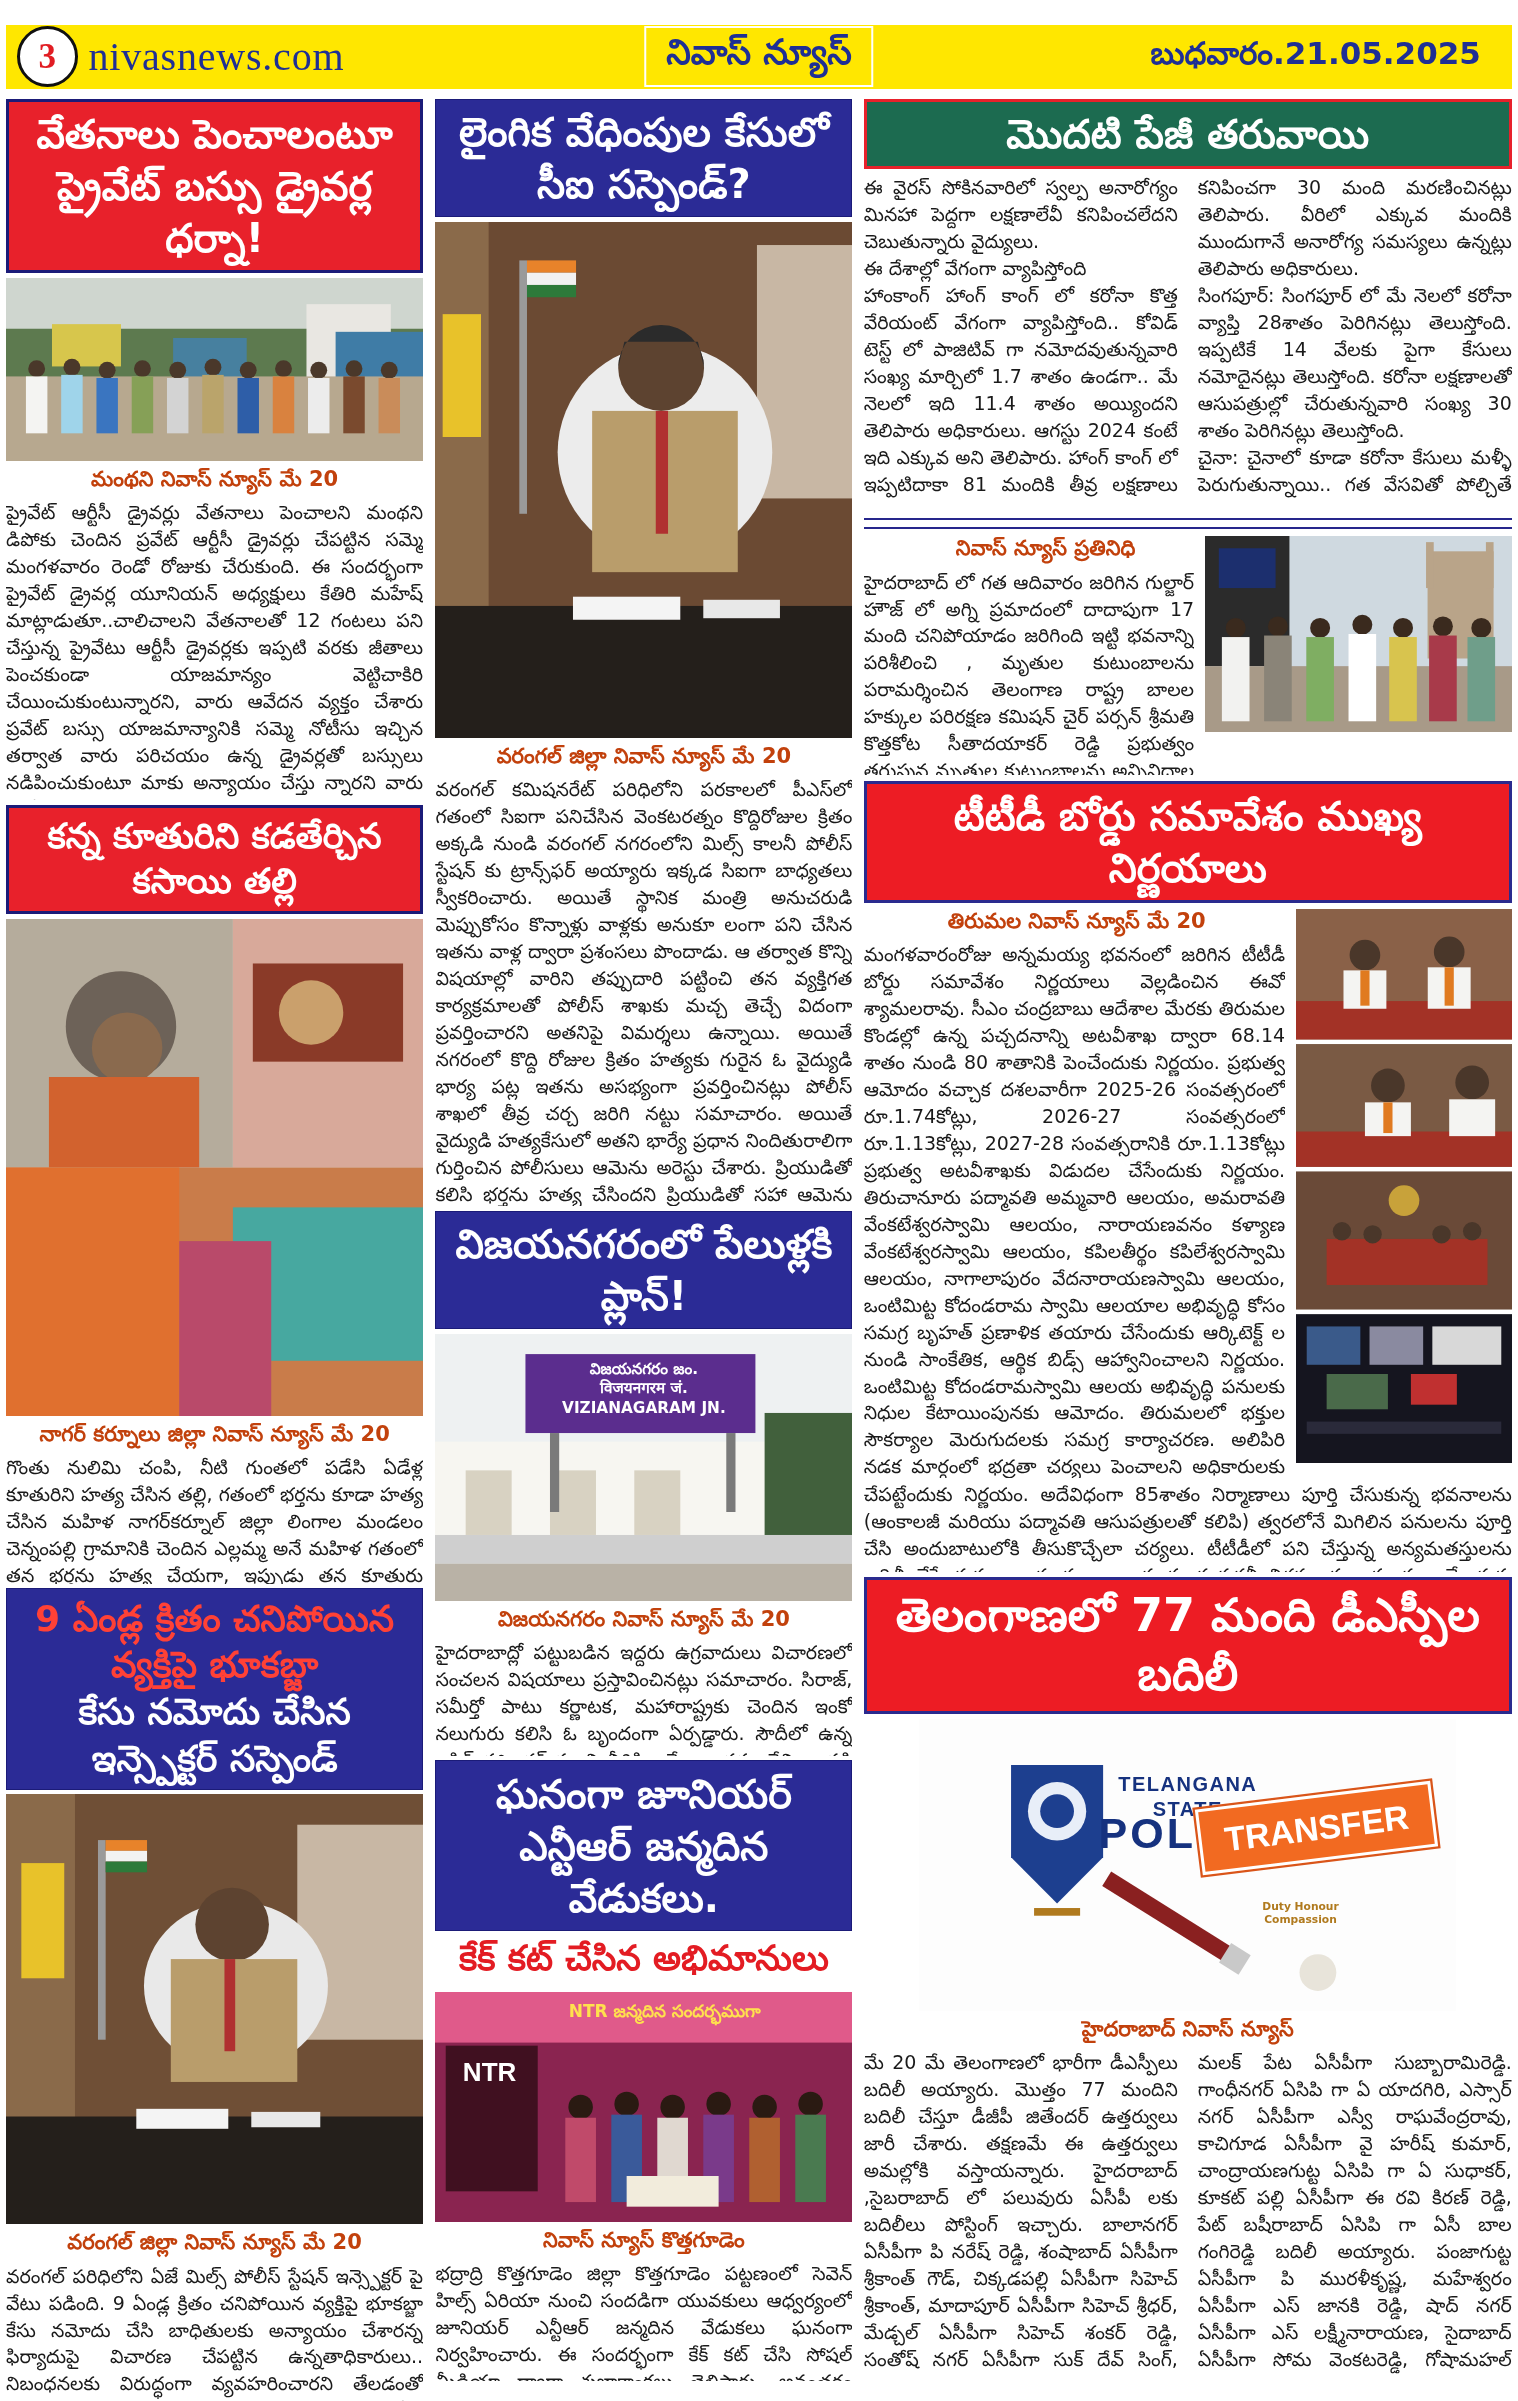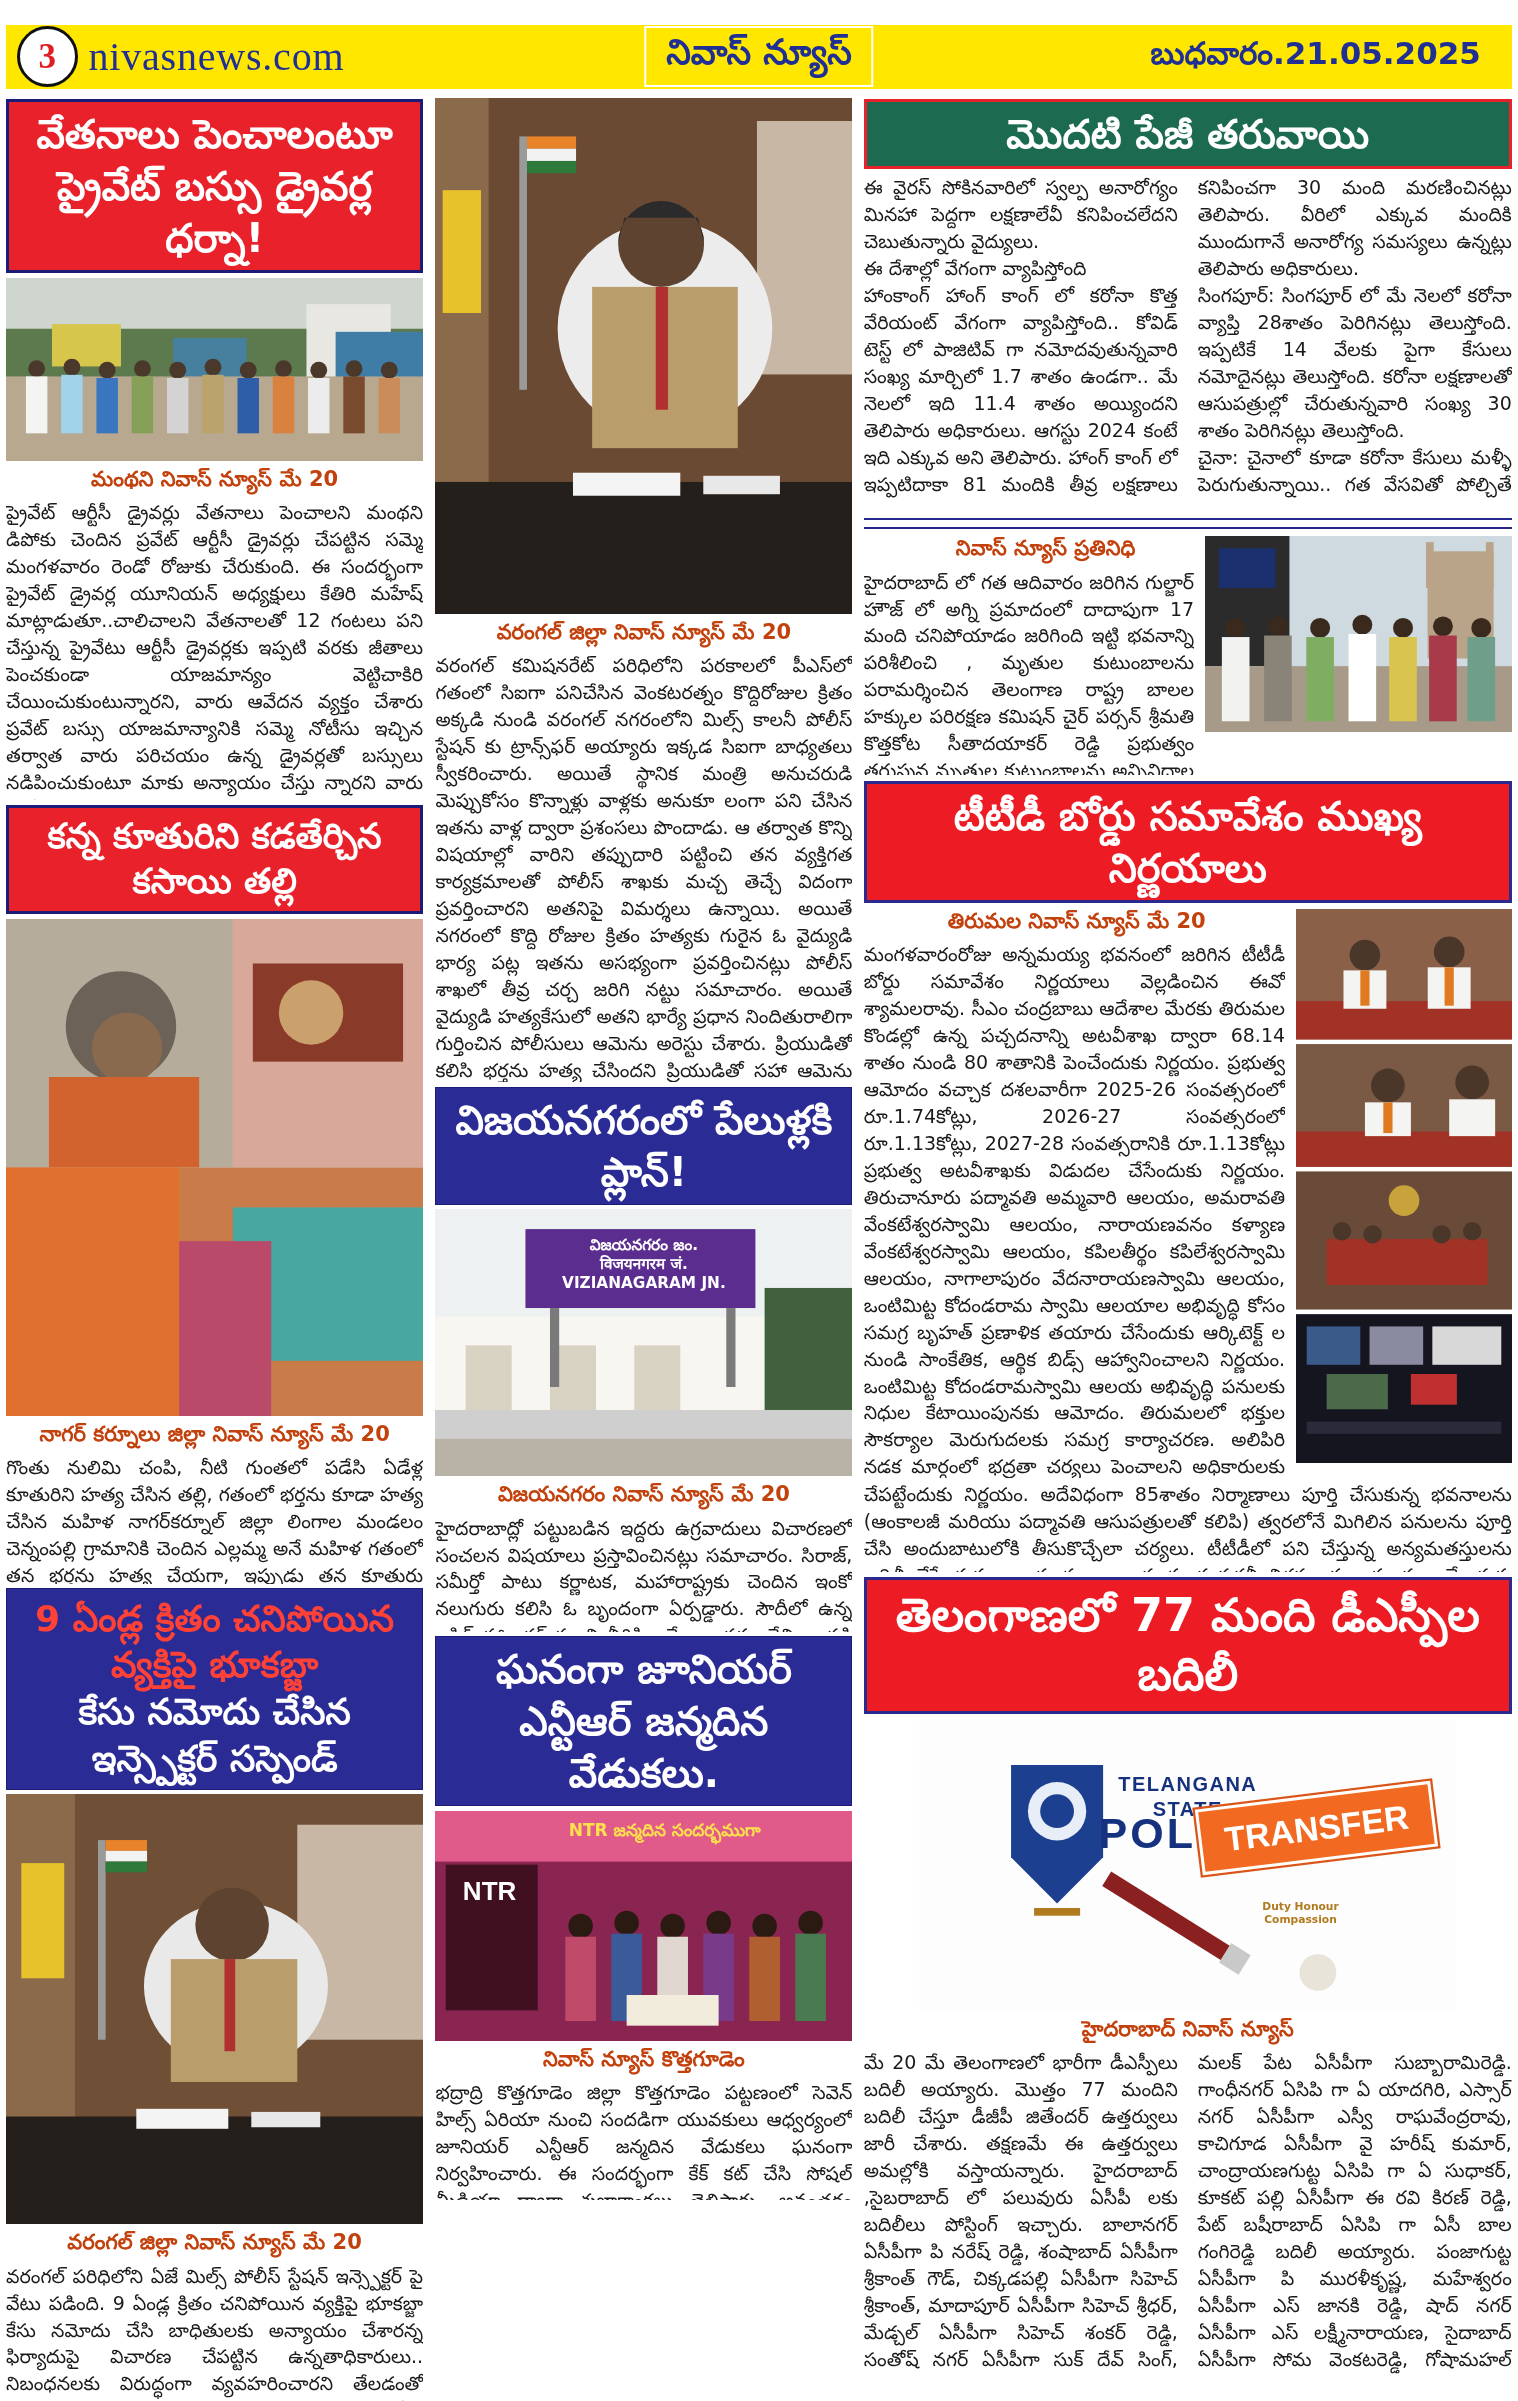--- a/index.html
+++ b/index.html
@@ -160,20 +160,21 @@
               <rect x="320" y="414" width="90" height="20" fill="#e8e8e8"></rect>
             </svg>
           </div>
 
           <div class="byline">వరంగల్ జిల్లా నివాస్ న్యూస్ మే 20</div>
           <div class="body" style="max-height:167px">వరంగల్ పరిధిలోని ఏజే మిల్స్ పోలీస్ స్టేషన్ ఇన్స్పెక్టర్ పై వేటు పడింది. 9 ఏండ్ల క్రితం చనిపోయిన వ్యక్తిపై భూకబ్జా కేసు నమోదు చేసి బాధితులకు అన్యాయం చేశారన్న ఫిర్యాదుపై విచారణ చేపట్టిన ఉన్నతాధికారులు.. నిబంధనలకు విరుద్ధంగా వ్యవహరించారని తేలడంతో సదరు ఇన్స్పెక్టర్ ను సస్పెండ్ చేస్తూ వరంగల్ పోలీస్ కమిషనర్ ఉత్తర్వులు జారీ చేశారు. ఈ ఘటన పోలీస్ శాఖలో చర్చనీయాంశంగా మారింది.</div>
         </div>
 
         <div class="col2">
 
+          <div class="banner bn-blue fs54">లైంగిక వేధింపుల కేసులో సీఐ సస్పెండ్?</div>
 
           <div class="photo" style="height:516px">
             <svg viewBox="0 0 544 672" preserveAspectRatio="none">
               <rect width="544" height="672" fill="#6b4a33"></rect>
               <rect x="0" width="70" height="672" fill="#8a6a4a"></rect>
               <rect x="10" y="120" width="50" height="160" fill="#e8c22a"></rect>
               <rect x="420" y="30" width="124" height="330" fill="#c8b7a4"></rect>
               <rect x="110" y="50" width="10" height="330" fill="#9a9a9a"></rect>
               <rect x="120" y="50" width="64" height="16" fill="#e8832a"></rect>
               <rect x="120" y="66" width="64" height="16" fill="#f2f2f2"></rect>
@@ -212,20 +213,21 @@
               <div>విజయనగరం జం.</div>
               <div>विजयनगरम जं.</div>
               <div>VIZIANAGARAM JN.</div>
             </div>
           </div>
 
           <div class="byline">విజయనగరం నివాస్ న్యూస్ మే 20</div>
           <div class="body" style="max-height:117px">హైదరాబాద్లో పట్టుబడిన ఇద్దరు ఉగ్రవాదులు విచారణలో సంచలన విషయాలు ప్రస్తావించినట్లు సమాచారం. సిరాజ్, సమీర్తో పాటు కర్ణాటక, మహారాష్ట్రకు చెందిన ఇంకో నలుగురు కలిసి ఓ బృందంగా ఏర్పడ్డారు. సౌదీలో ఉన్న ఐసిస్ హ్యాండ్లర్ నుంచి వీరికి ఆదేశాలు వస్తుండేవి. అతడి ఆదేశాల మేరకు సిరాజ్, సమీర్ విజయనగరంలో తమ పేలుడు పదార్థాల్ని ప్రయోగించాలనుకున్నారు' అని పోలీసు వర్గాలు పేర్కొన్నాయి..</div>
 
           <div class="banner bn-blue fs54" style="min-height:112px">ఘనంగా జూనియర్ ఎన్టీఆర్ జన్మదిన వేడుకలు.</div>
+          <div class="red-head fs46">కేక్ కట్ చేసిన అభిమానులు</div>
 
           <div class="photo" style="height:230px">
             <svg viewBox="0 0 544 300" preserveAspectRatio="none">
               <rect width="544" height="300" fill="#8a2450"></rect>
               <rect y="0" width="544" height="66" fill="#e05a8a"></rect>
               <rect x="14" y="70" width="120" height="190" fill="#401020"></rect>
               <g>
                 <circle cx="190" cy="150" r="16" fill="#2a1a12"></circle>
                   <rect x="170" y="164" width="40" height="110" fill="#c04a6a"></rect>
                 <circle cx="250" cy="146" r="16" fill="#2a1a12"></circle>

